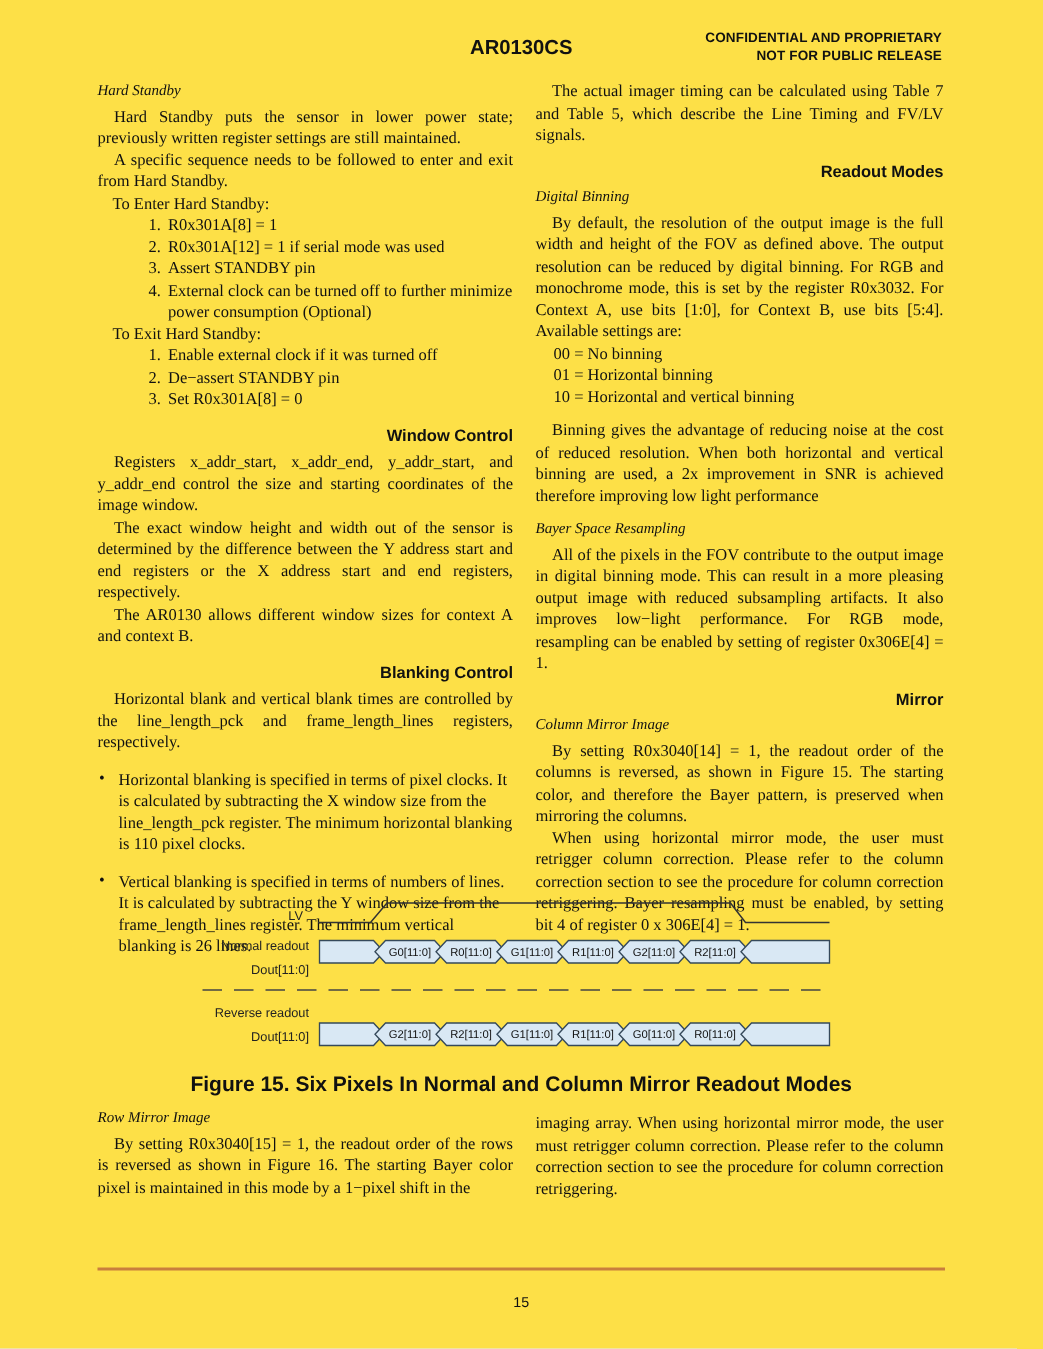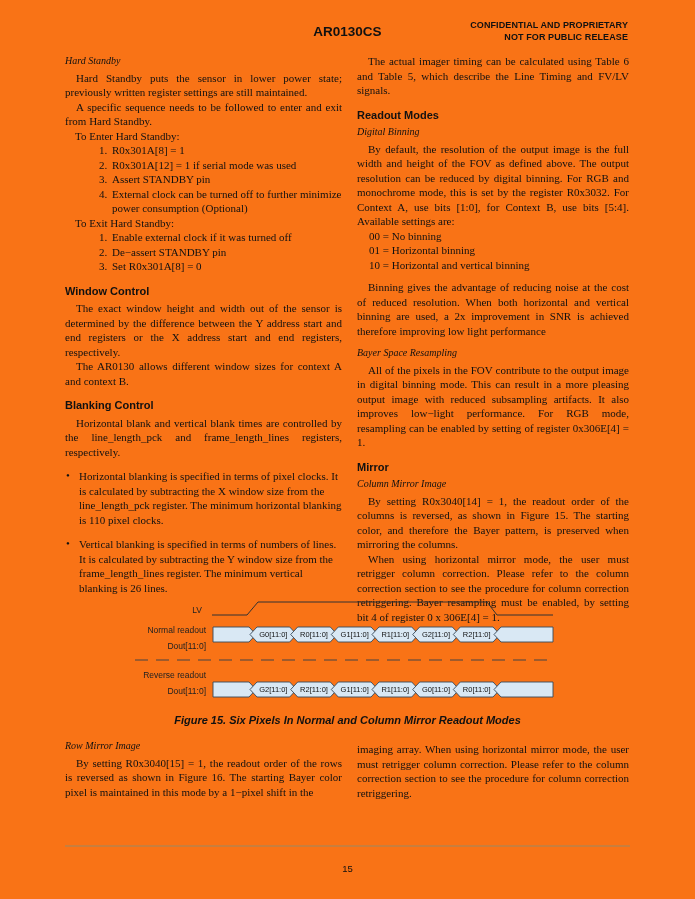--- a/index.html
+++ b/index.html
@@ -1,18 +1,18 @@
 <!DOCTYPE html>
 <html><head>
 <meta charset="utf-8">
 <style>
   html,body { margin:0; padding:0; background:#e8e8e8; }
   .page {
     position:relative; width:695px; height:899px; margin:0 auto;
-    background:#f97316; font-family:"Liberation Serif", serif; color:#111;
+    background:#fde047; font-family:"Liberation Serif", serif; color:#111;
     overflow:hidden;
   }
 
   
   .doc-title {
     position:absolute; top:24px; left:0; right:0; text-align:center;
     font-family:"Liberation Sans", sans-serif; font-weight:bold; font-size:13.5px;
   }
   .confidential {
     position:absolute; top:20px; right:67px; text-align:right;
@@ -26,35 +26,35 @@
   .col-right-top { top:54px; left:357px; width:272px; }
   .col-left-bot  { top:739px; left:65px;  width:277px; }
   .col-right-bot { top:742px; left:357px; width:272px; }
 
   p { margin:0; text-indent:11px; text-align:justify; }
   p.noindent { text-indent:0; }
   .h-italic { font-style:italic; font-size:10px; margin:8px 0 2px 0; }
   .h-italic.first { margin-top:0; }
   .h-bold {
     font-family:"Liberation Sans", sans-serif; font-weight:bold;
-    font-size:11px; margin:10px 0 3px 0;
+    font-size:11px; margin:10px 0 3px 0;text-align:right;
   }
   .sublabel { margin-left:10px; }
   ol.steps { margin:0; padding:0 0 0 45px; }
   ol.steps li { padding-left:2px; }
   ul.bullets { margin:1px 0 0 0; padding:0 0 0 14px; list-style:none; }
   ul.bullets li { position:relative; margin:10px 0 1px 0; }
   ul.bullets li::before { content:"\2022"; position:absolute; left:-13px; top:-1px; }
   .setting-line { margin-left:12px; }
 
   
   .fig-wrap { position:absolute; top:592px; left:130px; width:430px; height:118px; }
   .fig-caption {
     position:absolute; top:714px; left:65px; width:565px; text-align:center;
-    font-family:"Liberation Sans", sans-serif; font-weight:bold; font-size:11px;font-style:italic;
+    font-family:"Liberation Sans", sans-serif; font-weight:bold; font-size:14px;
   }
   .fig-label { font-family:"Liberation Sans", sans-serif; font-size:8.5px; fill:#222; }
   .cell-label { font-family:"Liberation Sans", sans-serif; font-size:7.5px; fill:#111; }
 
   
   .footer-rule { position:absolute; top:845px; left:65px; width:565px; height:2px; }
   .footer-link-row { position:absolute; top:850px; left:0; right:0; text-align:center; }
   .footer-link {
     font-family:"Liberation Sans", sans-serif; font-weight:bold; font-size:9.5px;
     color:#1a10cc; text-decoration:underline; cursor:pointer;
@@ -87,33 +87,34 @@
       <li>External clock can be turned off to further minimize power consumption (Optional)</li>
     </ol>
     <p class="noindent sublabel">To Exit Hard Standby:</p>
     <ol class="steps">
       <li>Enable external clock if it was turned off</li>
       <li>De−assert STANDBY pin</li>
       <li>Set R0x301A[8] = 0</li>
     </ol>
 
     <div class="h-bold">Window Control</div>
+    <p>Registers x_addr_start, x_addr_end, y_addr_start, and y_addr_end control the size and starting coordinates of the image window.</p>
     <p>The exact window height and width out of the sensor is determined by the difference between the Y address start and end registers or the X address start and end registers, respectively.</p>
     <p>The AR0130 allows different window sizes for context A and context B.</p>
 
     <div class="h-bold">Blanking Control</div>
     <p>Horizontal blank and vertical blank times are controlled by the line_length_pck and frame_length_lines registers, respectively.</p>
     <ul class="bullets">
       <li>Horizontal blanking is specified in terms of pixel clocks. It is calculated by subtracting the X window size from the line_length_pck register. The minimum horizontal blanking is 110 pixel clocks.</li>
       <li>Vertical blanking is specified in terms of numbers of lines. It is calculated by subtracting the Y window size from the frame_length_lines register. The minimum vertical blanking is 26 lines.</li>
     </ul>
   </div>
 
   <div class="col col-right-top">
-    <p>The actual imager timing can be calculated using Table 6 and Table 5, which describe the Line Timing and FV/LV signals.</p>
+    <p>The actual imager timing can be calculated using Table 7 and Table 5, which describe the Line Timing and FV/LV signals.</p>
 
     <div class="h-bold">Readout Modes</div>
     <div class="h-italic" style="margin-top:2px;">Digital Binning</div>
     <p>By default, the resolution of the output image is the full width and height of the FOV as defined above. The output resolution can be reduced by digital binning. For RGB and monochrome mode, this is set by the register R0x3032. For Context A, use bits [1:0], for Context B, use bits [5:4]. Available settings are:</p>
     <div class="setting-line">00 = No binning</div>
     <div class="setting-line">01 = Horizontal binning</div>
     <div class="setting-line">10 = Horizontal and vertical binning</div>
     <p style="margin-top:8px;">Binning gives the advantage of reducing noise at the cost of reduced resolution. When both horizontal and vertical binning are used, a 2x improvement in SNR is achieved therefore improving low light performance</p>
 
     <div class="h-italic">Bayer Space Resampling</div>

